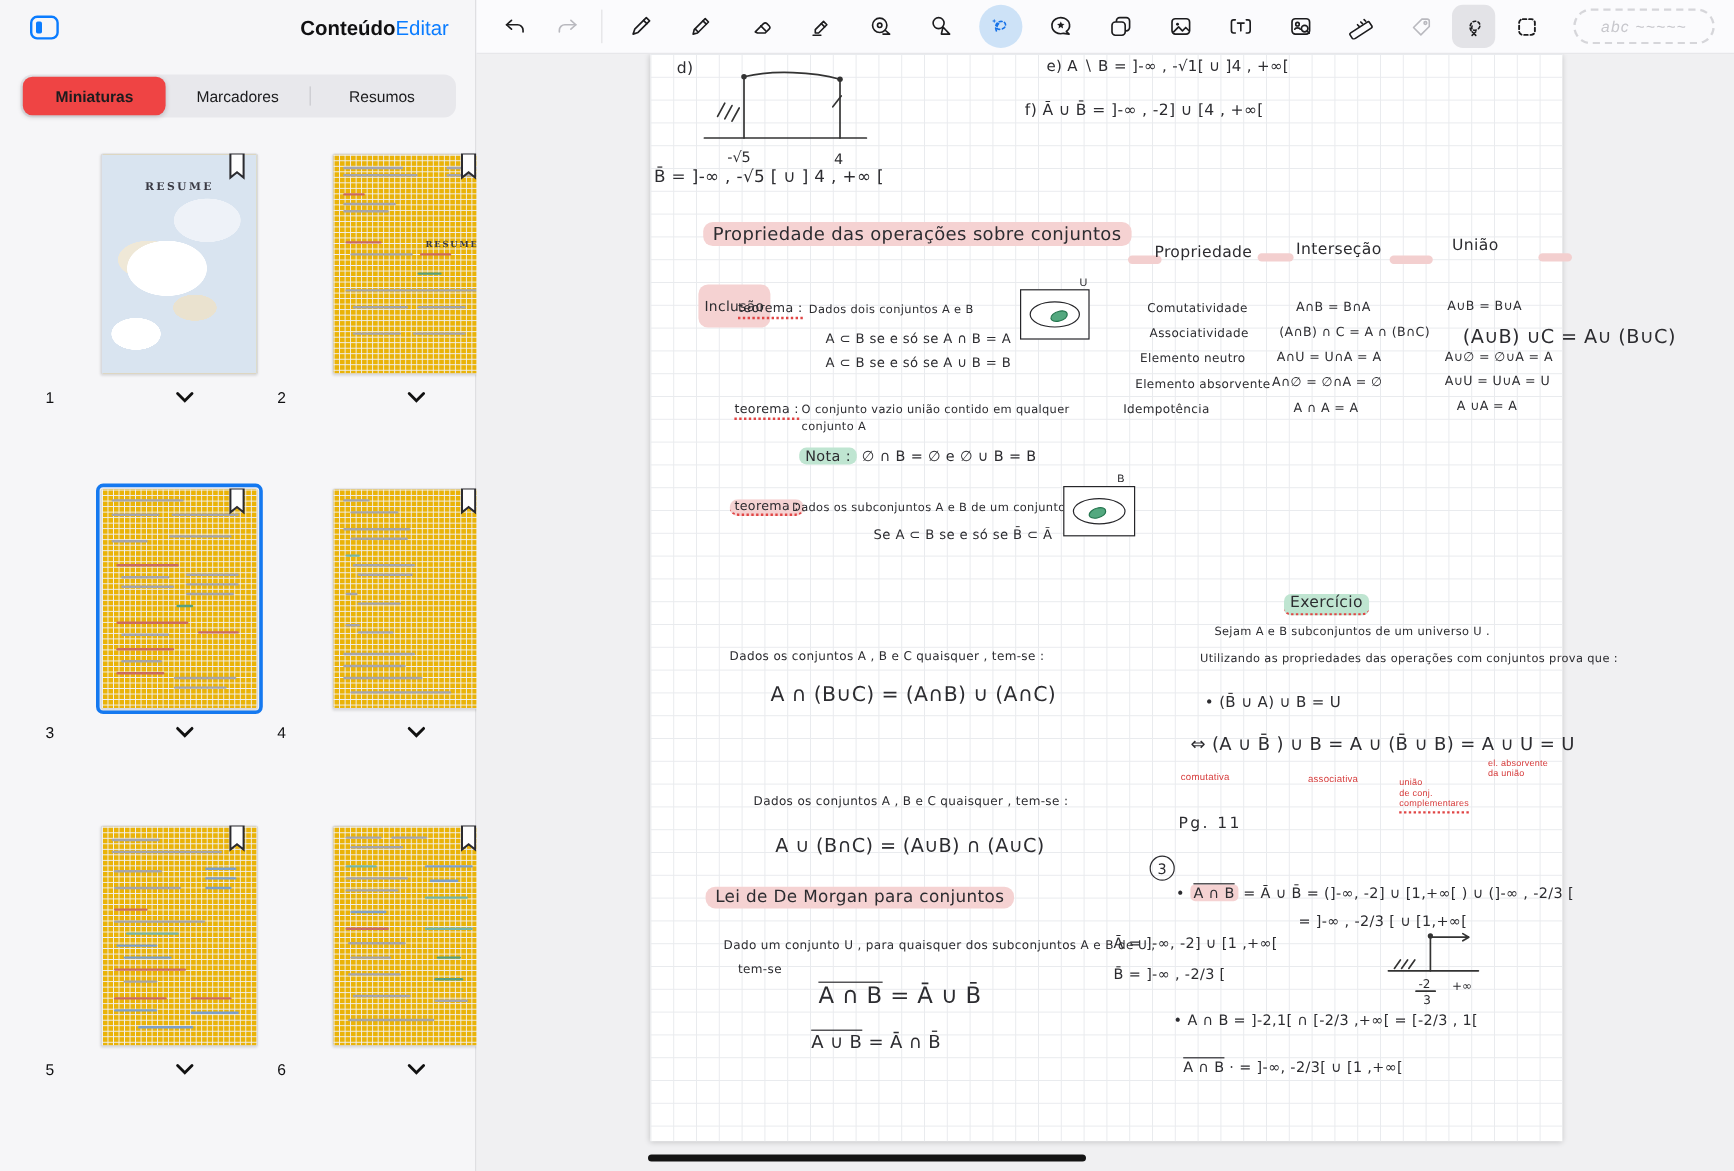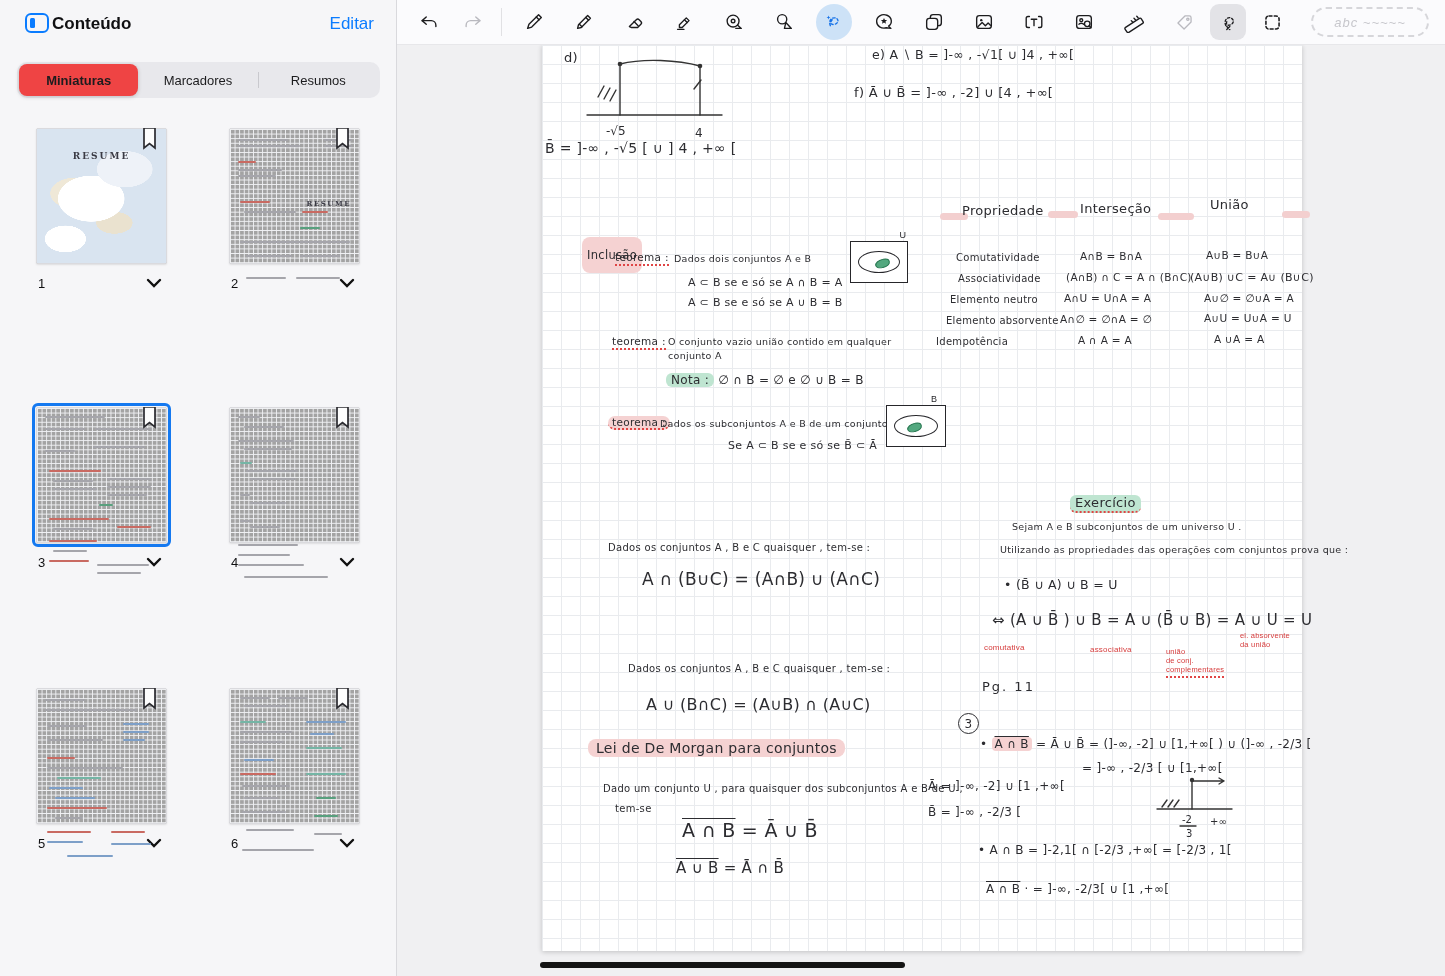--- a/index.html
+++ b/index.html
@@ -2,32 +2,32 @@
 <html><head>
 <meta charset="utf-8">
 <style>
   * { box-sizing: border-box; margin: 0; padding: 0; }
   html,body { width:1445px; height:976px; overflow:hidden; }
   body { font-family:"Liberation Sans","DejaVu Sans",sans-serif; background:#f0f0f2; position:relative; color:#1c1c1e; }
 
   
   .sidebar { position:absolute; left:0; top:0; width:397px; height:976px; background:#f6f6f8; border-right:1px solid #d9d9dd; }
   .sb-header { display:flex; align-items:center; height:48px; padding:0 22px; }
-  .sb-title { flex:1; text-align:left; font-size:17px; font-weight:bold; color:#101012; }
+  .sb-title { flex:1; text-align:right; font-size:17px; font-weight:bold; color:#101012; }
   .edit-btn { background:none; border:none; color:#0a7cff; font-size:17px; cursor:pointer; font-family:inherit; }
   .toggle-btn { background:none; border:none; cursor:pointer; width:30px; height:26px; padding:0; }
 
   .seg { position:absolute; left:17px; top:62px; width:363px; height:36px; background:#e8e8ec; border-radius:10px; display:flex; padding:2px; }
   .seg-item { flex:1; border:none; background:transparent; display:flex; align-items:center; justify-content:center; font-size:13px; color:#1c1c1e; border-radius:8px; cursor:pointer; font-family:inherit; position:relative; }
   .seg-item.active { background:#ef4444; box-shadow:0 1px 4px rgba(0,0,0,.18); font-weight:600; }
   .seg-div { width:1px; height:16px; background:#c9c9ce; align-self:center; }
 
   .thumbs { position:absolute; left:36px; top:118px; width:324px; height:840px; }
   .tcell { position:absolute; width:131px; }
-  .thumb { position:relative; width:131px; height:136px; background:#a3a3a3; border:1px solid #dadade; border-radius:2px; box-shadow:0 1px 2px rgba(0,0,0,.10); cursor:pointer; overflow:visible; }
+  .thumb { position:relative; width:131px; height:184px; background:#eab308; border:1px solid #dadade; border-radius:2px; box-shadow:0 1px 2px rgba(0,0,0,.10); cursor:pointer; overflow:visible;margin-left:48px; }
   .thumb.selected { outline:3px solid #1579f0; outline-offset:1px; }
   .mini-grid { position:absolute; inset:0; background-image:linear-gradient(#f0f1f4 .6px,transparent .6px),linear-gradient(90deg,#f0f1f4 .6px,transparent .6px); background-size:4.6px 4.6px; }
   .cover { position:absolute; inset:0;
     background:
       radial-gradient(46px 30px at 68% 30%, #eef2f8 0 60%, transparent 61%),
       radial-gradient(55px 38px at 42% 52%, #ffffff 0 60%, transparent 61%),
       radial-gradient(42px 26px at 30% 48%, #efe8d7 0 60%, transparent 61%),
       radial-gradient(34px 22px at 22% 82%, #ffffff 0 60%, transparent 61%),
       radial-gradient(30px 18px at 60% 70%, #eae2cf 0 60%, transparent 61%),
       #d9e4f0; }
@@ -427,20 +427,21 @@
           <circle cx="118" cy="13" r="2.3" fill="#333"></circle>
         <path d="M38 11 C 62 5, 96 7, 118 13"></path>
         <path d="M112 36 l7 -9" stroke-width="1.1"></path>
         <text x="24" y="82" font-size="12">-√5</text>
         <text x="113" y="84" font-size="12">4</text>
       </svg>
       <div class="n" style="left:330px;top:2px;font-size:12.5px">e)   A ∖ B  =  ]-∞ , -√1[ ∪ ]4 , +∞[</div>
       <div class="n" style="left:312px;top:40px;font-size:13px">f)   Ā ∪ B̄  =  ]-∞ , -2] ∪ [4 , +∞[</div>
       <div class="n" style="left:3px;top:95px;font-size:14px">B̄ = ]-∞ , -√5 [      ∪    ] 4 , +∞ [</div>
 
+      <div class="n hl-pink" style="left:44px;top:140px;font-size:15px">Propriedade  das  operações  sobre  conjuntos</div>
       <div class="n hl-pink" style="left:40px;top:192px;font-size:11.5px;padding:11px 5px">Inclusão</div>
 
       <div class="n rdots" style="left:73px;top:206px;font-size:10.5px">teorema :</div>
       <div class="n" style="left:132px;top:208px;font-size:9.5px">Dados  dois  conjuntos  A e B</div>
       <div class="n" style="left:146px;top:231px;font-size:11px">A ⊂ B   se e só se   A ∩ B  =  A</div>
       <div class="n" style="left:146px;top:251px;font-size:11px">A ⊂ B   se e só se   A ∪ B  =  B</div>
 
       <div class="venn" style="left:308px;top:196px;width:58px;height:42px">
         <span class="vlbl">U</span>
         <div class="ell"></div>
@@ -459,21 +460,21 @@
       <i class="pdash" style="left:740px;top:166px;width:28px"></i>
       <div class="n" style="left:420px;top:158px;font-size:13px">Propriedade</div>
       <div class="n" style="left:538px;top:156px;font-size:13px">Interseção</div>
       <div class="n" style="left:668px;top:152px;font-size:13px">União</div>
 
       <div class="n" style="left:414px;top:207px;font-size:10px">Comutatividade</div>
       <div class="n" style="left:538px;top:205px;font-size:10.5px">A∩B = B∩A</div>
       <div class="n" style="left:664px;top:204px;font-size:10.5px">A∪B = B∪A</div>
       <div class="n" style="left:416px;top:228px;font-size:10px">Associatividade</div>
       <div class="n" style="left:524px;top:226px;font-size:10.5px">(A∩B) ∩ C = A ∩ (B∩C)</div>
-      <div class="n" style="left:648px;top:226px;font-size:11px">(A∪B) ∪C = A∪ (B∪C)</div>
+      <div class="n" style="left:677px;top:226px;font-size:16px">(A∪B) ∪C = A∪ (B∪C)</div>
       <div class="n" style="left:408px;top:249px;font-size:10px">Elemento neutro</div>
       <div class="n" style="left:522px;top:247px;font-size:10.5px">A∩U = U∩A = A</div>
       <div class="n" style="left:662px;top:247px;font-size:10.5px">A∪∅ = ∅∪A = A</div>
       <div class="n" style="left:404px;top:270px;font-size:10px">Elemento absorvente</div>
       <div class="n" style="left:518px;top:268px;font-size:10.5px">A∩∅ = ∅∩A = ∅</div>
       <div class="n" style="left:662px;top:267px;font-size:10.5px">A∪U = U∪A = U</div>
       <div class="n" style="left:394px;top:291px;font-size:10px">Idempotência</div>
       <div class="n" style="left:536px;top:289px;font-size:10.5px">A ∩ A = A</div>
       <div class="n" style="left:672px;top:288px;font-size:10.5px">A ∪A = A</div>
 

